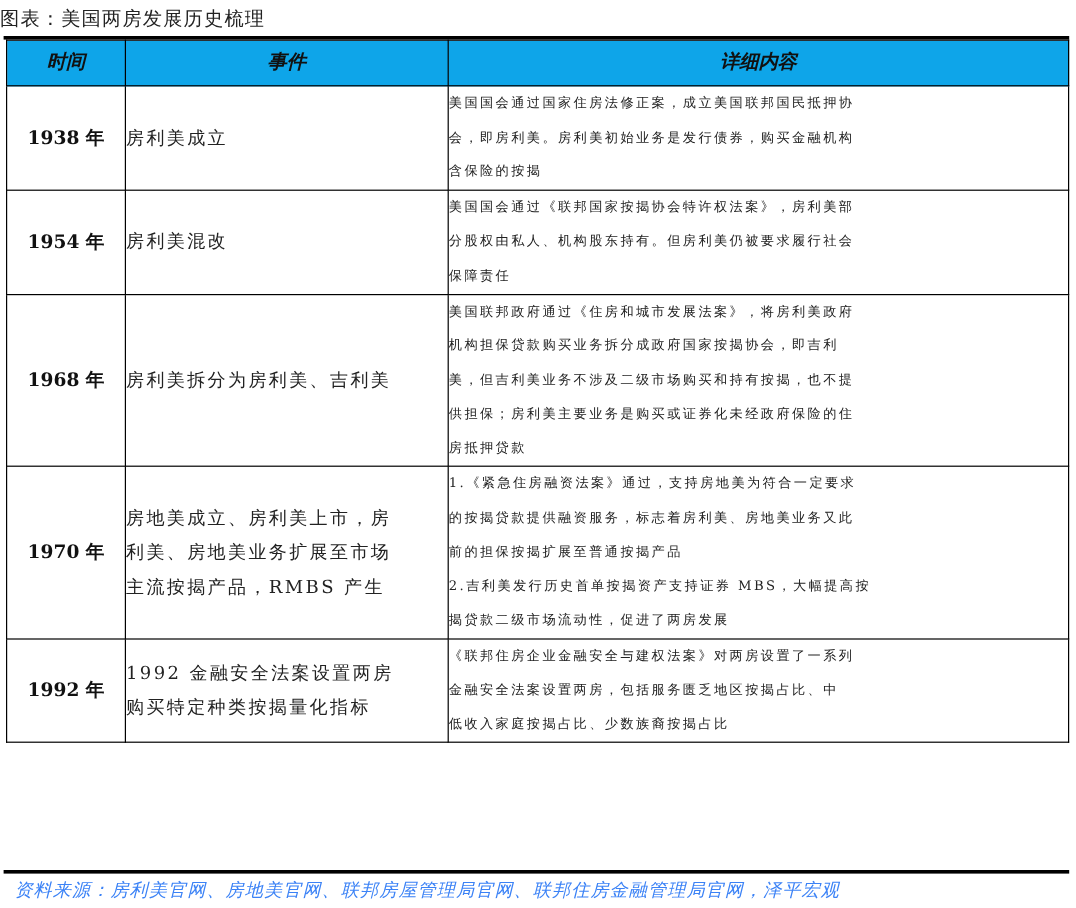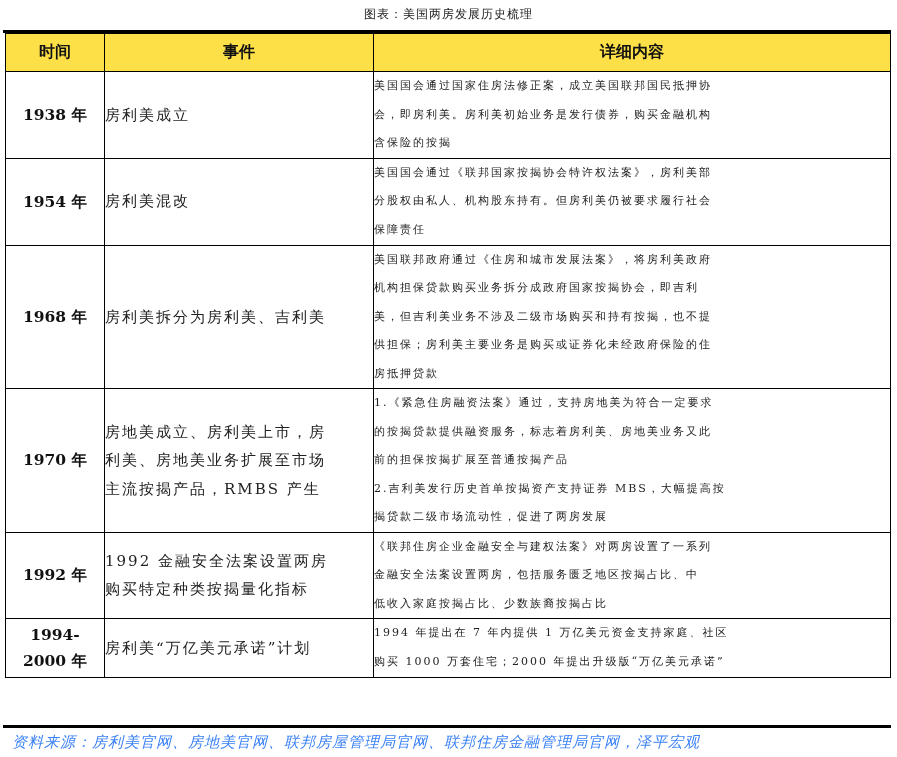--- a/index.html
+++ b/index.html
@@ -3,41 +3,41 @@
   <meta charset="utf-8">
   <style>
     html, body { margin: 0; padding: 0; background: #ffffff; }
     body {
       width: 897px; height: 757px; position: relative; overflow: hidden;
       font-family: "DejaVu Serif", "Liberation Serif", serif;
       color: #111;
     }
     .caption {
       position: absolute; left: 0; top: 6px; width: 897px;
-      text-align: center; font-size: 12px; color: #222;
+      text-align: left; font-size: 16px; color: #222;
       font-family: "DejaVu Sans", sans-serif; letter-spacing: 1px;
     }
     .top-rule {
       position: absolute; left: 3px; width: 888px; top: 30px; height: 3px; background: #000;
     }
     .bottom-rule {
       position: absolute; left: 3px; width: 888px; top: 725px; height: 3px; background: #000;
     }
     table.hist {
       position: absolute; left: 5px; top: 33px; width: 885px;
       border-collapse: collapse; table-layout: fixed;
     }
     table.hist th, table.hist td {
       border: 1px solid #000;
       padding: 0;
     }
     table.hist th {
-      background: #fde047; height: 37px;
+      background: #0ea5e9; height: 37px;
       font-size: 16px; font-weight: bold; text-align: center; vertical-align: middle;
-      font-family: "DejaVu Sans", sans-serif; color: #111;
+      font-family: "DejaVu Sans", sans-serif; color: #111; font-style: italic;
     }
     td.year {
       text-align: center; vertical-align: middle; font-weight: bold;
       font-size: 15.5px; line-height: 30px;
     }
     td.event {
       vertical-align: middle; font-size: 15px; line-height: 28.5px;
       padding: 0 8px 0 10px; letter-spacing: 2px; color: #222;
     }
     td.detail {
@@ -125,30 +125,17 @@
       <td class="event">
         <span class="line">1992 金融安全法案设置两房</span>
         <span class="line">购买特定种类按揭量化指标</span>
       </td>
       <td class="detail">
         <span class="line">《联邦住房企业金融安全与建权法案》对两房设置了一系列</span>
         <span class="line">金融安全法案设置两房，包括服务匮乏地区按揭占比、中</span>
         <span class="line">低收入家庭按揭占比、少数族裔按揭占比</span>
       </td>
     </tr>
-    <tr style="height:59px">
-      <td class="year" style="line-height:26px">
-        <span class="line">1994-</span>
-        <span class="line">2000 年</span>
-      </td>
-      <td class="event">
-        <span class="line">房利美“万亿美元承诺”计划</span>
-      </td>
-      <td class="detail">
-        <span class="line">1994 年提出在 7 年内提供 1 万亿美元资金支持家庭、社区</span>
-        <span class="line">购买 1000 万套住宅；2000 年提出升级版“万亿美元承诺”</span>
-      </td>
-    </tr>
   </tbody>
 </table>
 
 <div class="bottom-rule"></div>
 <div class="source">资料来源：房利美官网、房地美官网、联邦房屋管理局官网、联邦住房金融管理局官网，泽平宏观</div>
 
 </body></html>

